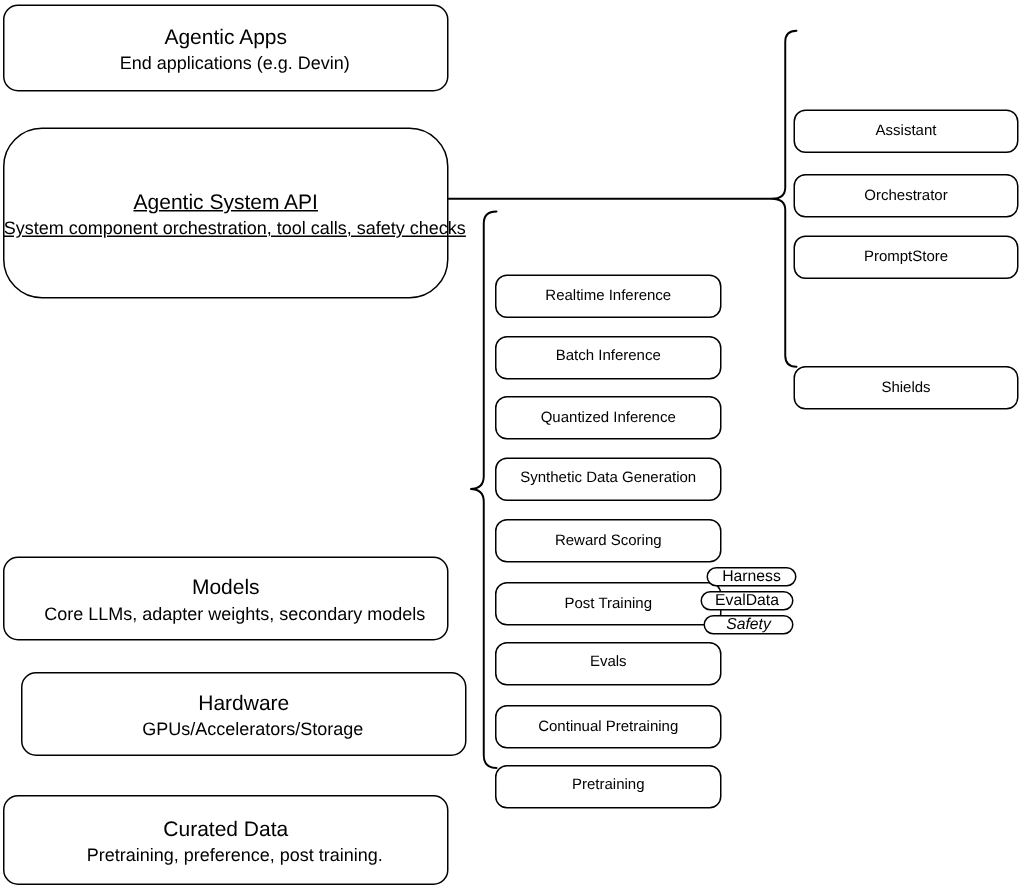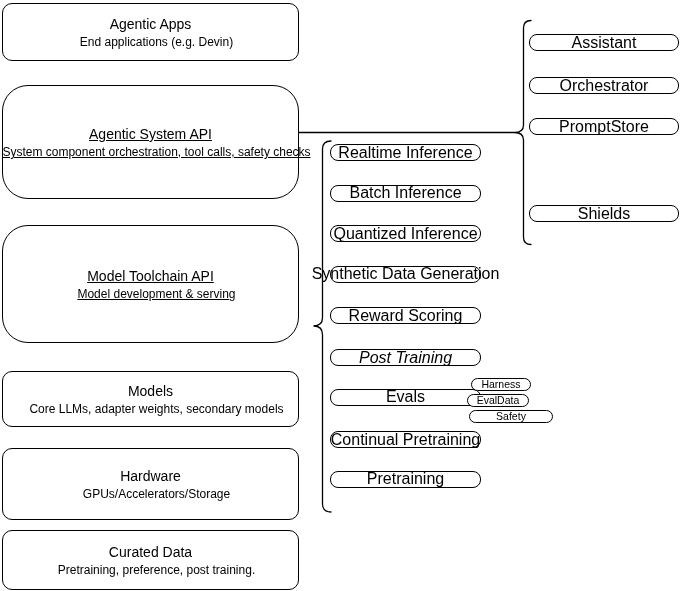--- a/index.html
+++ b/index.html
@@ -47,25 +47,26 @@
   .lnode .subtitle {
     font-size: 12px;
     line-height: 12px;
     margin-top: 4px;
     white-space: nowrap;
     padding-left: 12px;
   }
   .mnode, .rnode {
     left: 330px;
     width: 151px;
-    height: 17px;
+    height: 29px;
     border-radius: 8px;
-    font-size: 16px;
+    font-size: 10px;
     line-height: 14px;
     white-space: nowrap;
+    margin-top: 39px;
   }
   .rnode {
     left: 529px;
     width: 150px;
   }
   .pill {
     position: absolute;
     box-sizing: border-box;
     background: #ffffff;
     border: 1.2px solid #000000;
@@ -97,52 +98,48 @@
   <div class="node lnode" style="top:3px;height:58px;">
     <span class="title">Agentic Apps</span>
     <span class="subtitle">End applications (e.g. Devin)</span>
   </div>
 
   <div class="node lnode r26" style="top:85px;height:114px;">
     <span class="title">Agentic System API</span>
     <span class="subtitle">System component orchestration, tool calls, safety checks</span>
   </div>
 
-  <div class="node lnode r26" style="top:225px;height:118px;">
-    <span class="title">Model Toolchain API</span>
-    <span class="subtitle">Model development &amp; serving</span>
-  </div>
 
   <div class="node lnode" style="top:371px;height:56px;">
     <span class="title">Models</span>
     <span class="subtitle">Core LLMs, adapter weights, secondary models</span>
   </div>
 
-  <div class="node lnode" style="top:448px;height:72px;">
+  <div class="node lnode" style="top:448px;height:56px;margin-left:12px;">
     <span class="title">Hardware</span>
     <span class="subtitle">GPUs/Accelerators/Storage</span>
   </div>
 
   <div class="node lnode" style="top:530px;height:60px;">
     <span class="title">Curated Data</span>
     <span class="subtitle">Pretraining, preference, post training.</span>
   </div>
 
   <div class="node mnode" style="top:144px;">Realtime Inference</div>
   <div class="node mnode" style="top:184.5px;">Batch Inference</div>
   <div class="node mnode" style="top:225px;">Quantized Inference</div>
   <div class="node mnode" style="top:265.5px;">Synthetic Data Generation</div>
   <div class="node mnode" style="top:307px;">Reward Scoring</div>
-  <div class="node mnode" style="top:349px;font-style:italic;">Post Training</div>
+  <div class="node mnode" style="top:349px;">Post Training</div>
   <div class="node mnode" style="top:388.5px;">Evals</div>
   <div class="node mnode" style="top:431px;text-align:right;">Continual Pretraining</div>
   <div class="node mnode" style="top:470.5px;">Pretraining</div>
 
   <div class="pill" style="left:471px;top:377.5px;width:60px;">Harness</div>
   <div class="pill" style="left:467px;top:394px;width:62px;">EvalData</div>
-  <div class="pill" style="left:469px;top:409.5px;width:84px;">Safety</div>
+  <div class="pill" style="left:469px;top:409.5px;width:60px;font-style:italic;">Safety</div>
 
   <div class="node rnode" style="top:34px;">Assistant</div>
   <div class="node rnode" style="top:77px;">Orchestrator</div>
   <div class="node rnode" style="top:118px;">PromptStore</div>
   <div class="node rnode" style="top:205px;">Shields</div>
 
 </div>
 
 </body></html>

